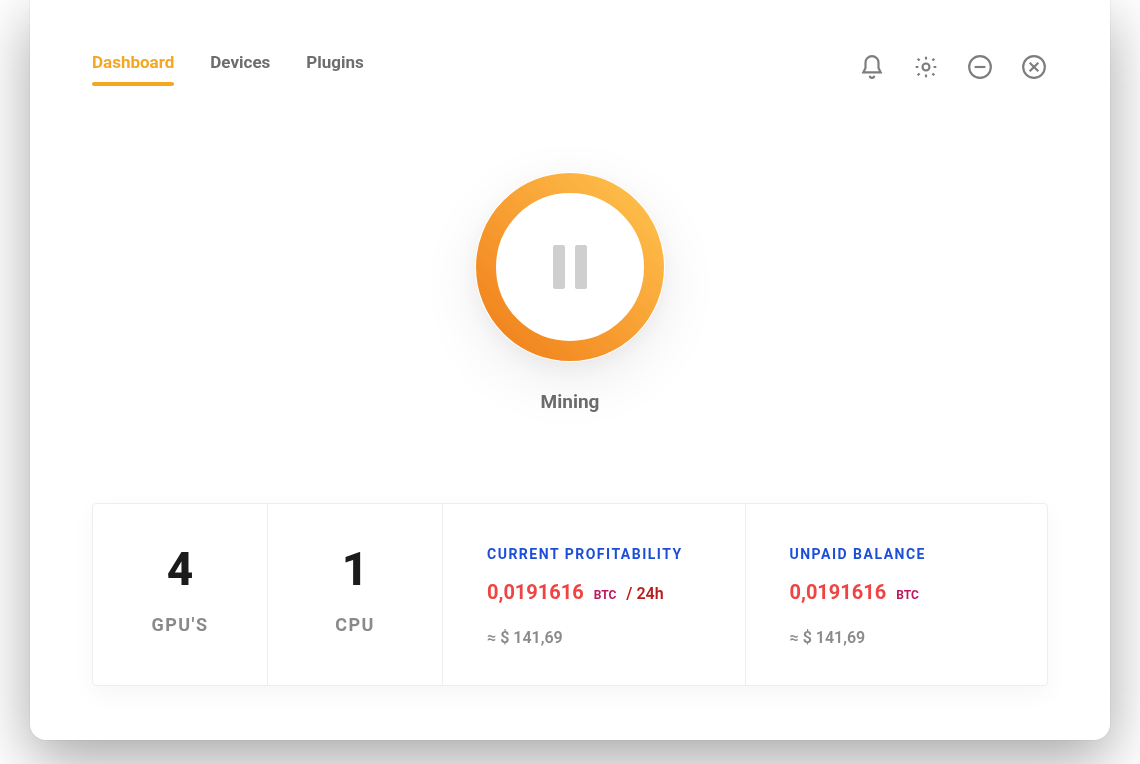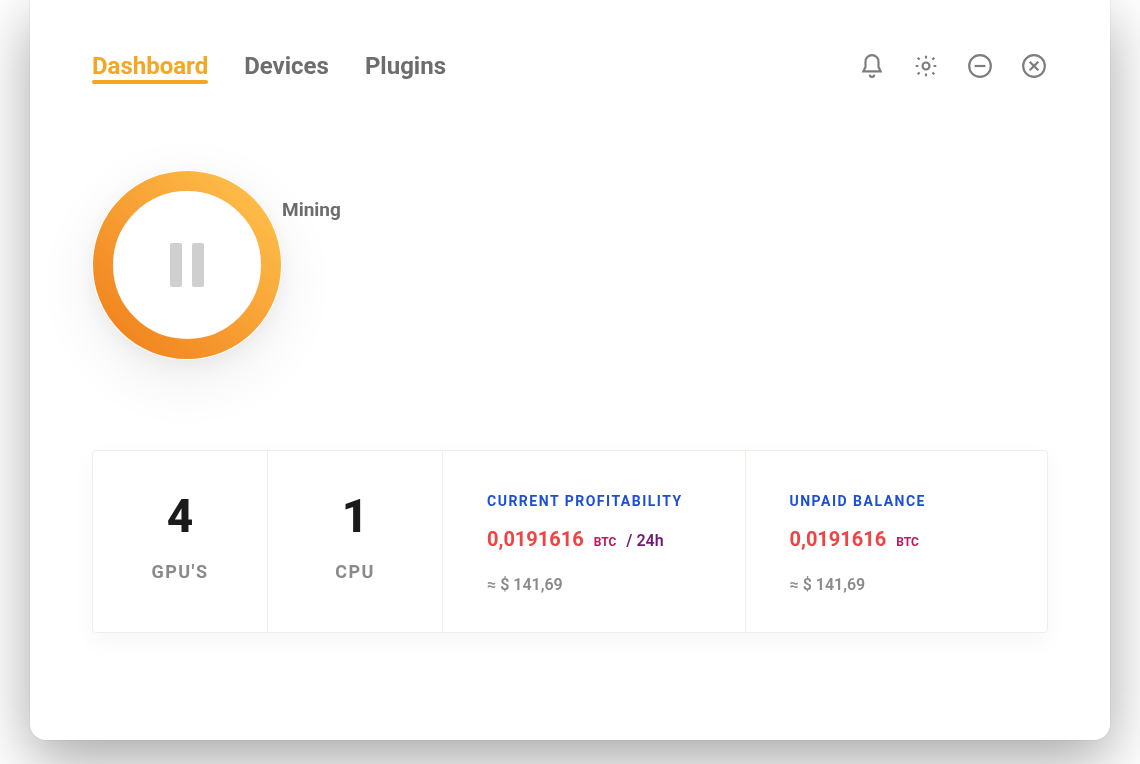--- a/index.html
+++ b/index.html
@@ -12,35 +12,35 @@
     background: #fff;
     border-radius: 0 0 16px 16px;
     box-shadow: 0 20px 60px rgba(0,0,0,0.35), 0 0 0 1px rgba(0,0,0,0.03);
     overflow: hidden;
     padding: 52px 62px 0 62px;
   }
   
   .topbar { display:flex; align-items:center; justify-content:space-between; }
   .tabs { display:flex; gap:36px; }
   .tab {
-    font-size:24px; font-weight:700; color:#6d6d6d; cursor:pointer;
+    font-size:17px; font-weight:700; color:#6d6d6d; padding-bottom:10px; cursor:pointer;
     position:relative;
   }
   .tab.active { color:#f5a623; }
   .tab.active::after {
     content:""; position:absolute; left:0; right:0; bottom:-4px; height:4px;
     background:#f5a623; border-radius:2px;
   }
   .icon-row { display:flex; gap:26px; align-items:center; }
   .icon-btn { width:28px; height:28px; display:flex; align-items:center; justify-content:center; color:#7d7d7d; cursor:pointer; }
   .icon-btn svg { width:26px; height:26px; stroke:#7d7d7d; stroke-width:2; fill:none; }
   .icon-circle { stroke:#7d7d7d; }
 
   
-  .center-wrap { display:flex; align-items:flex-start; margin-top:90px; }
+  .center-wrap { display:flex; flex-direction:column; align-items:center; margin-top:90px; }
   .mining-btn {
     width:190px; height:190px; border-radius:50%;
     background:#fff;
     box-shadow: 0 18px 60px rgba(0,0,0,0.08), 0 6px 18px rgba(0,0,0,0.04);
     display:flex; align-items:center; justify-content:center;
     position:relative; cursor:pointer;
   }
   .mining-ring {
     position:absolute; inset:0;
   }
@@ -59,21 +59,21 @@
   .stat { flex:0 0 auto; padding:42px 0 38px 44px; border-right:1px solid #f0eee9; }
   .stat:last-child { border-right:none; }
   .stat.small { width:175px; text-align:center; padding-left:0; padding-right:0; }
   .stat.small .big-num { font-size:46px; font-weight:800; color:#1b1b1b; line-height:1; }
   .stat.small .small-label { margin-top:22px; font-size:18px; font-weight:700; letter-spacing:1.5px; color:#8a8a8a; }
   .stat.wide { flex:1; }
   .stat .caption { font-size:14px; font-weight:700; letter-spacing:1.5px; color:#1d4ed8; margin-bottom:18px; }
   .stat .val-line { display:flex; align-items:baseline; gap:10px; }
   .stat .val-main { font-size:20px; font-weight:700; color:#ef4444; }
   .stat .val-unit { font-size:12px; font-weight:700; color:#be185d; }
-  .stat .val-per { font-size:16px; font-weight:600; color:#701a75; }
+  .stat .val-per { font-size:16px; font-weight:600; color:#b91c1c; }
   .stat .approx { margin-top:24px; font-size:16px; color:#8a8a8a; font-weight:600; }
 </style>
 </head>
 <body>
 
 <div class="window">
 
   <div class="topbar">
     <div class="tabs">
       <div class="tab active"><span>Dashboard</span></div>

